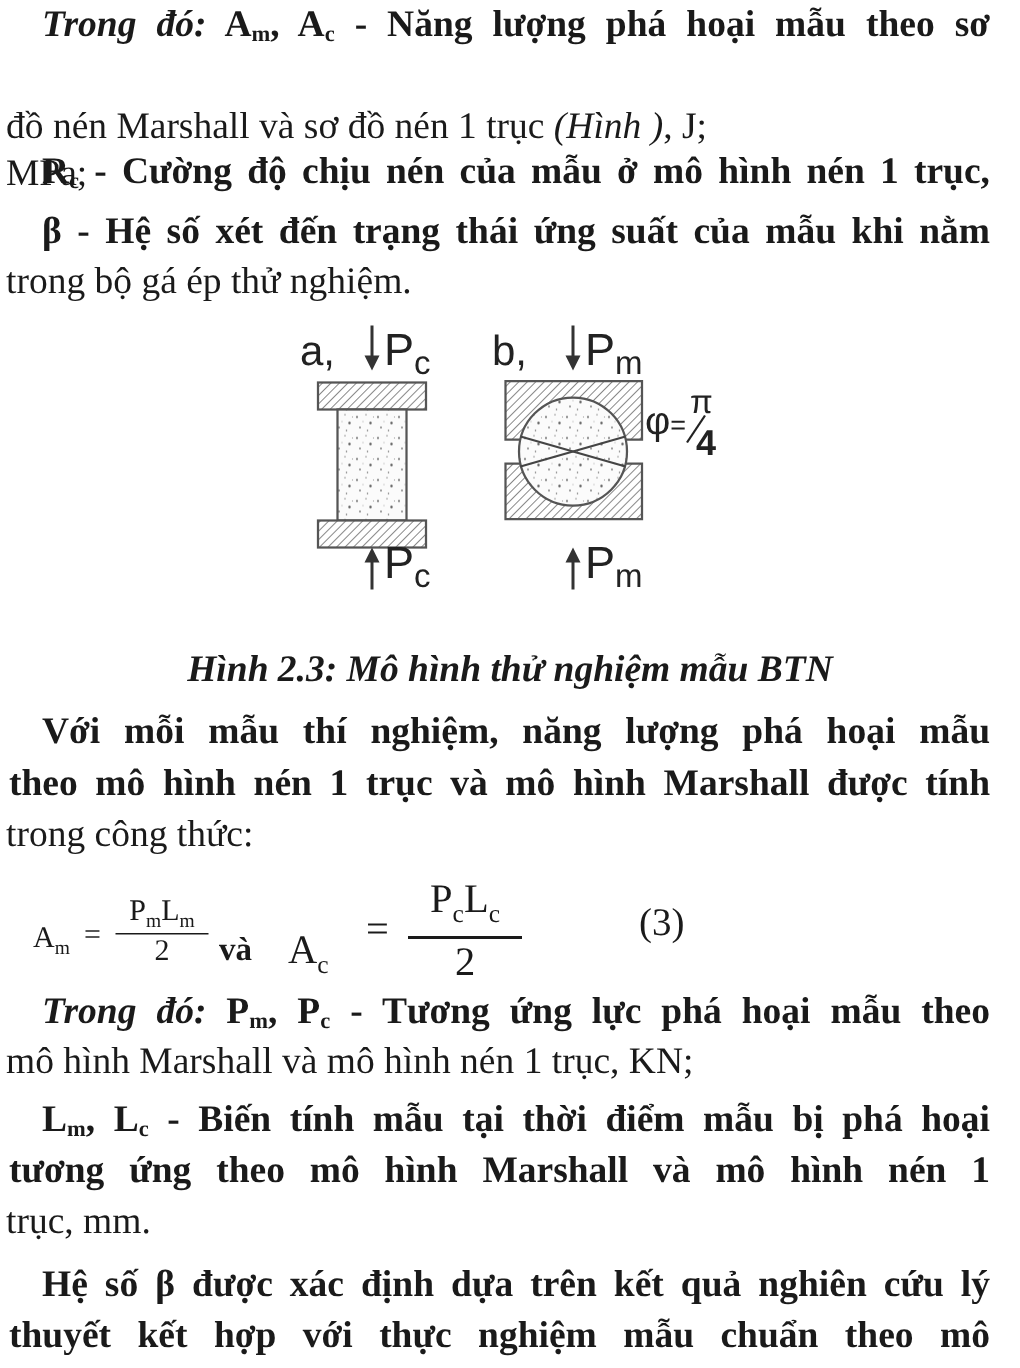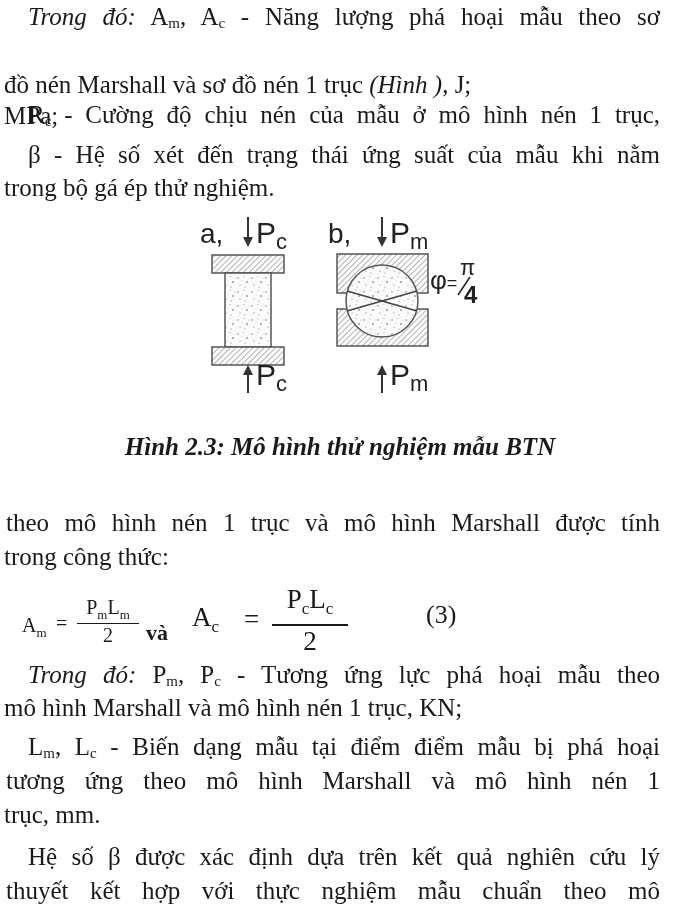--- a/index.html
+++ b/index.html
@@ -3,21 +3,21 @@
 <meta charset="utf-8">
 <style>
   html, body { margin: 0; padding: 0; background: #ffffff; }
   body {
     width: 680px; height: 912px; overflow: hidden;
     font-family: "Liberation Serif", "DejaVu Serif", serif;
     color: #1a1a1a; font-size: 25px;
   }
   .page { position: relative; width: 680px; height: 912px; }
   .line { position: absolute; left: 0; right: 0; white-space: nowrap; line-height: 30px; }
-  .just { text-align: justify; text-align-last: justify; padding-left: 6px; padding-right: 20px; }
+  .just { text-align: justify; text-align-last: justify; padding-left: 6px; padding-right: 20px; font-weight: bold; }
   .ind { padding-left: 28px; }
   .it { font-style: italic; }
   .center { text-align: center; }
   sub.s { font-size: 15px; vertical-align: -3px; }
   .cap { font-style: italic; font-size: 25px; }
   .title { font-style: italic; font-weight: bold; font-size: 25px; }
   svg text { font-family: "Liberation Sans", "DejaVu Sans", sans-serif; }
   .formula { position: absolute; top: 590px; left: 22px; height: 70px; width: 500px; }
   .frac { position: absolute; text-align: center; }
   .frac .num, .frac .den { display: block; }
@@ -92,50 +92,51 @@
       <line x1="278" y1="90" x2="290" y2="72" stroke="#222" stroke-width="1.5"></line>
       <text x="284" y="98" font-size="24" font-weight="bold" fill="#222">4</text>
       <line x1="202" y1="188" x2="202" y2="166" stroke="#333" stroke-width="2"></line>
       <polygon points="197,170 207,170 202,160" fill="#333"></polygon>
       <text x="210" y="180" font-size="30" fill="#222"><tspan>P</tspan><tspan font-size="22" dy="6">m</tspan></text>
     </g>
   </svg>
 
   <div class="line center title" style="top:432px;">Hình 2.3: Mô hình thử nghiệm mẫu BTN</div>
 
+  <div class="line just ind" style="top:473px;">Với mỗi mẫu thí nghiệm, năng lượng phá hoại mẫu</div>
   <div class="line just" style="top:508px;">theo mô hình nén 1 trục và mô hình Marshall được tính</div>
   <div class="line" style="top:542px; padding-left:4px;">trong công thức:</div>
 
   <div class="formula">
     <span style="position:absolute; left:0; top:24px; font-size:20px;"><span>A</span><sub style="font-size:13px;">m</sub></span>
     <span style="position:absolute; left:34px; top:22px; font-size:20px;">=</span>
     <div class="frac" style="left:55px; top:6px; width:62px; font-size:20px;">
       <span class="num"><span>P</span><sub style="font-size:13px;">m</sub><span>L</span><sub style="font-size:13px;">m</sub></span>
       <span class="bar" style="border-top-width:1px;"></span>
       <span class="den">2</span>
     </div>
     <span style="position:absolute; left:124px; top:30px; font-size:22px; font-weight:bold;">và</span>
-    <span style="position:absolute; left:170px; top:12px; font-size:27px;"><span>A</span><sub style="font-size:17px;">c</sub></span>
+    <span style="position:absolute; left:170px; top:28px; font-size:27px;"><span>A</span><sub style="font-size:17px;">c</sub></span>
     <span style="position:absolute; left:222px; top:14px; font-size:27px;">=</span>
     <div class="frac" style="left:250px; top:-6px; width:76px; font-size:27px; line-height:30px;">
       <span class="num"><span>P</span><sub style="font-size:17px;">c</sub><span>L</span><sub style="font-size:17px;">c</sub></span>
       <span class="bar"></span>
       <span class="den">2</span>
     </div>
     <span style="position:absolute; left:404px; top:10px; font-size:26px;">(3)</span>
   </div>
 
   <div class="line just ind" style="top:660px;">
     <span class="it">Trong đó:</span>
     <span><span>P</span><sub class="s">m</sub></span><span>, </span><span><span>P</span><sub class="s">c</sub></span><span> - Tương ứng lực phá hoại mẫu theo</span>
   </div>
   <div class="line" style="top:693px; padding-left:4px;">mô hình Marshall và mô hình nén 1 trục, KN;</div>
 
   <div class="line just ind" style="top:732px;">
-    <span><span>L</span><sub class="s">m</sub></span><span>, </span><span><span>L</span><sub class="s">c</sub></span><span> - Biến dạng mẫu tại điểm điểm mẫu bị phá hoại</span>
+    <span><span>L</span><sub class="s">m</sub></span><span>, </span><span><span>L</span><sub class="s">c</sub></span><span> - Biến tính mẫu tại thời điểm mẫu bị phá hoại</span>
   </div>
   <div class="line just" style="top:766px;">tương ứng theo mô hình Marshall và mô hình nén 1</div>
   <div class="line" style="top:800px; padding-left:4px;font-family:Liberation Serif, serif;">trục, mm.</div>
 
   <div class="line just ind" style="top:842px;">Hệ số β được xác định dựa trên kết quả nghiên cứu lý</div>
   <div class="line just" style="top:876px;">thuyết kết hợp với thực nghiệm mẫu chuẩn theo mô</div>
 
 </div>
 
 </body></html>

